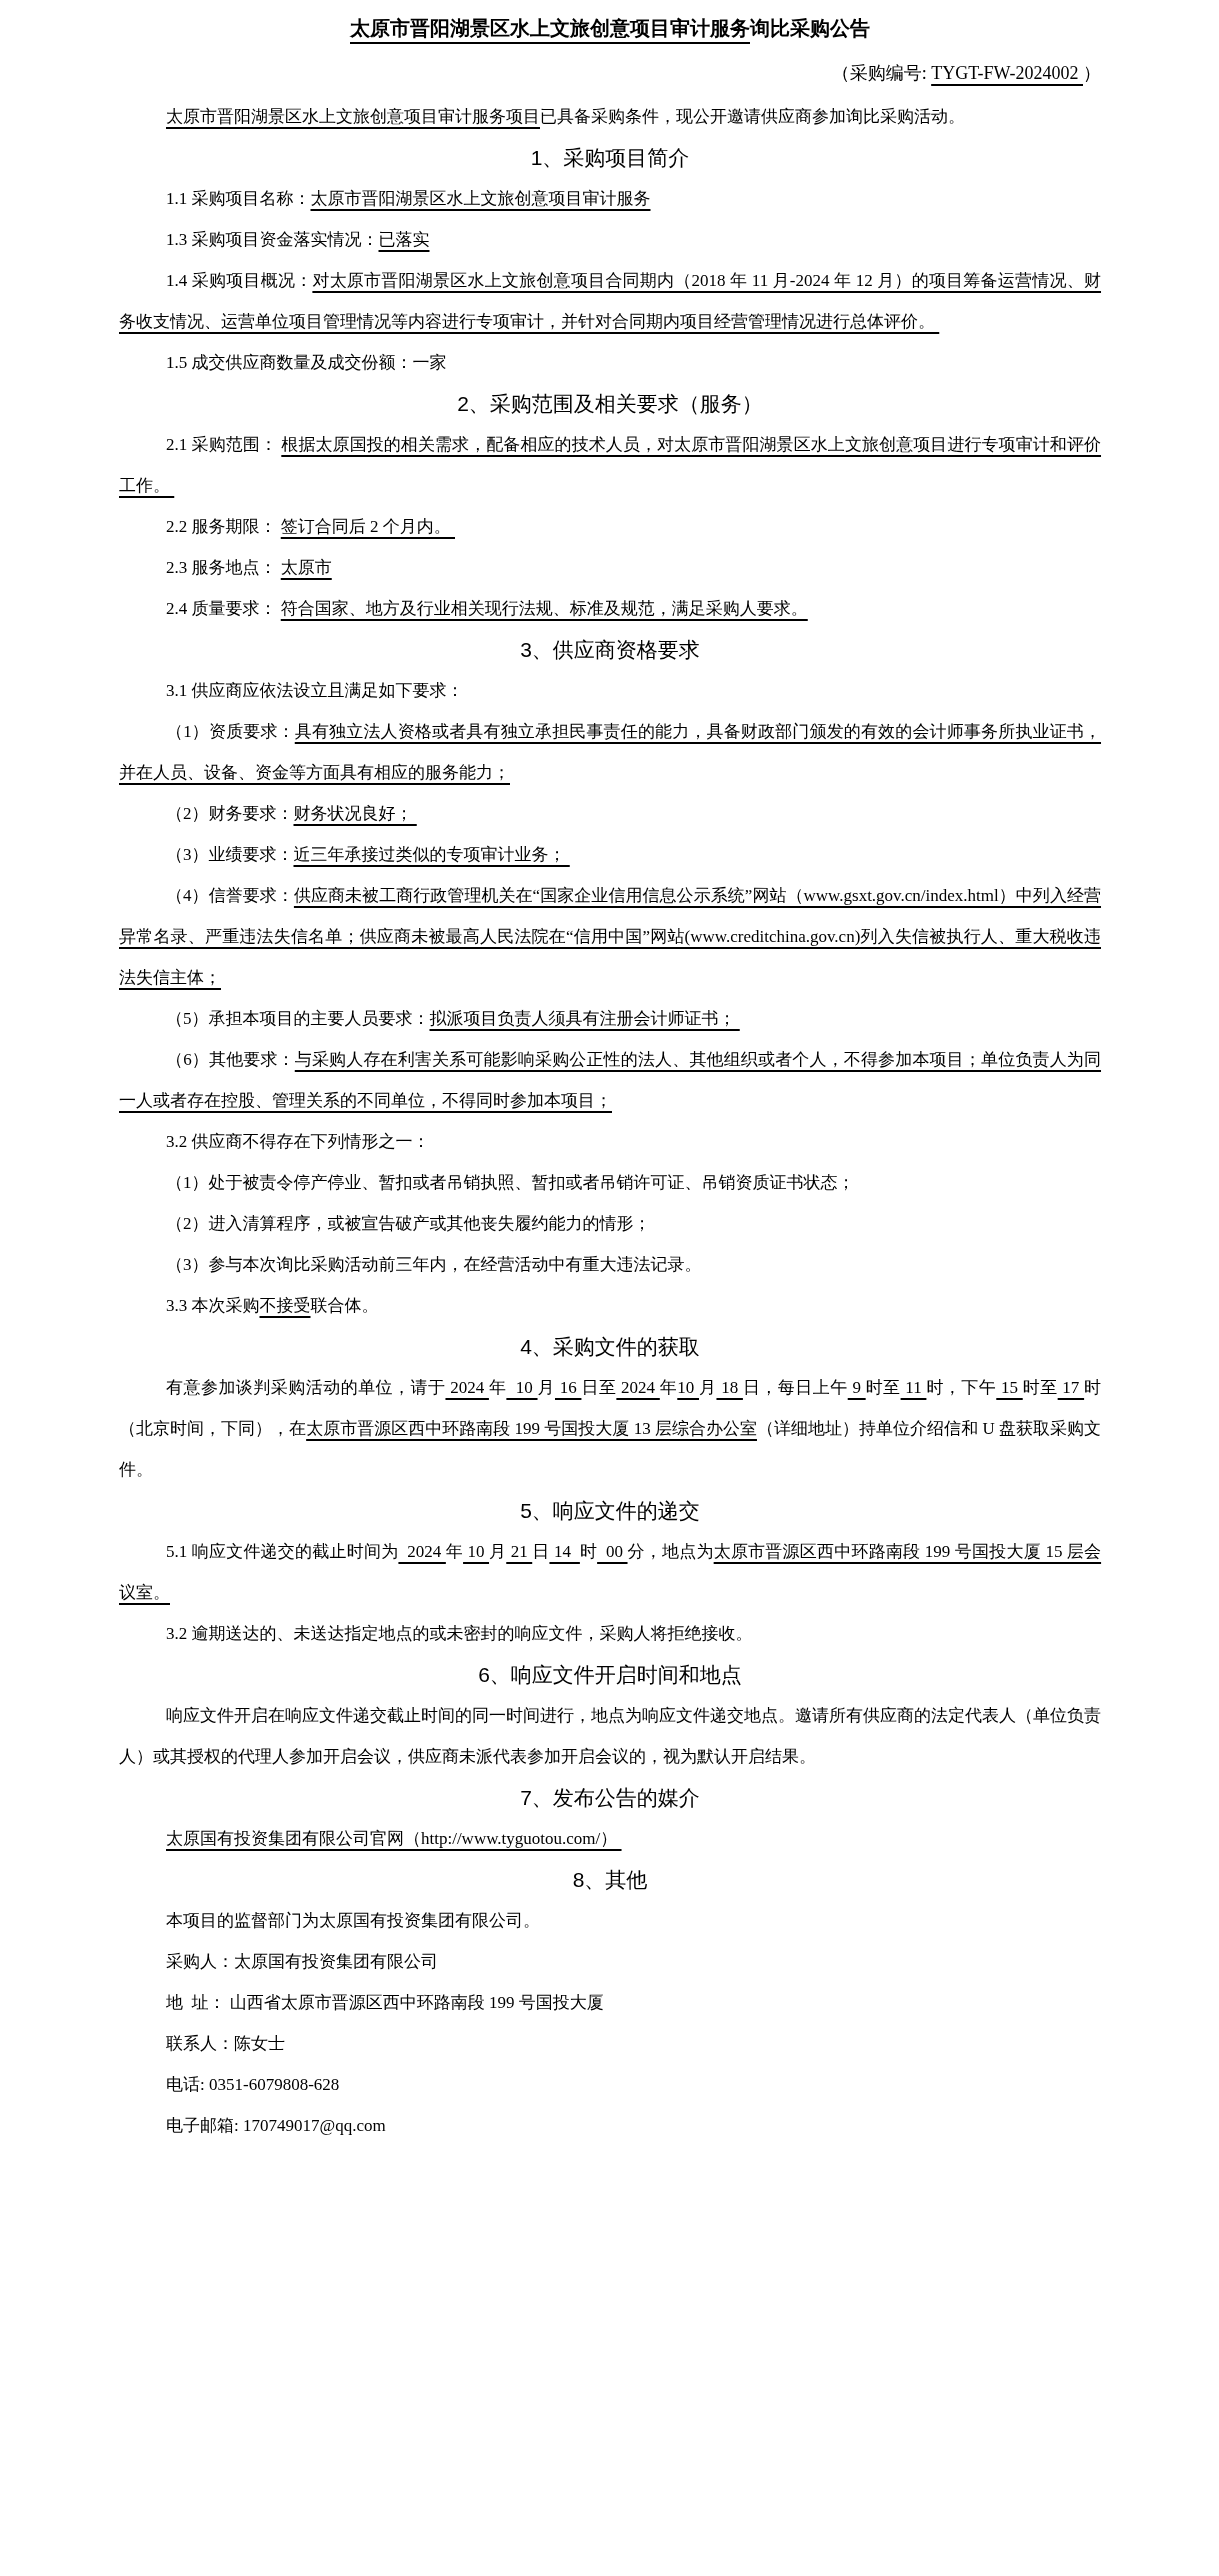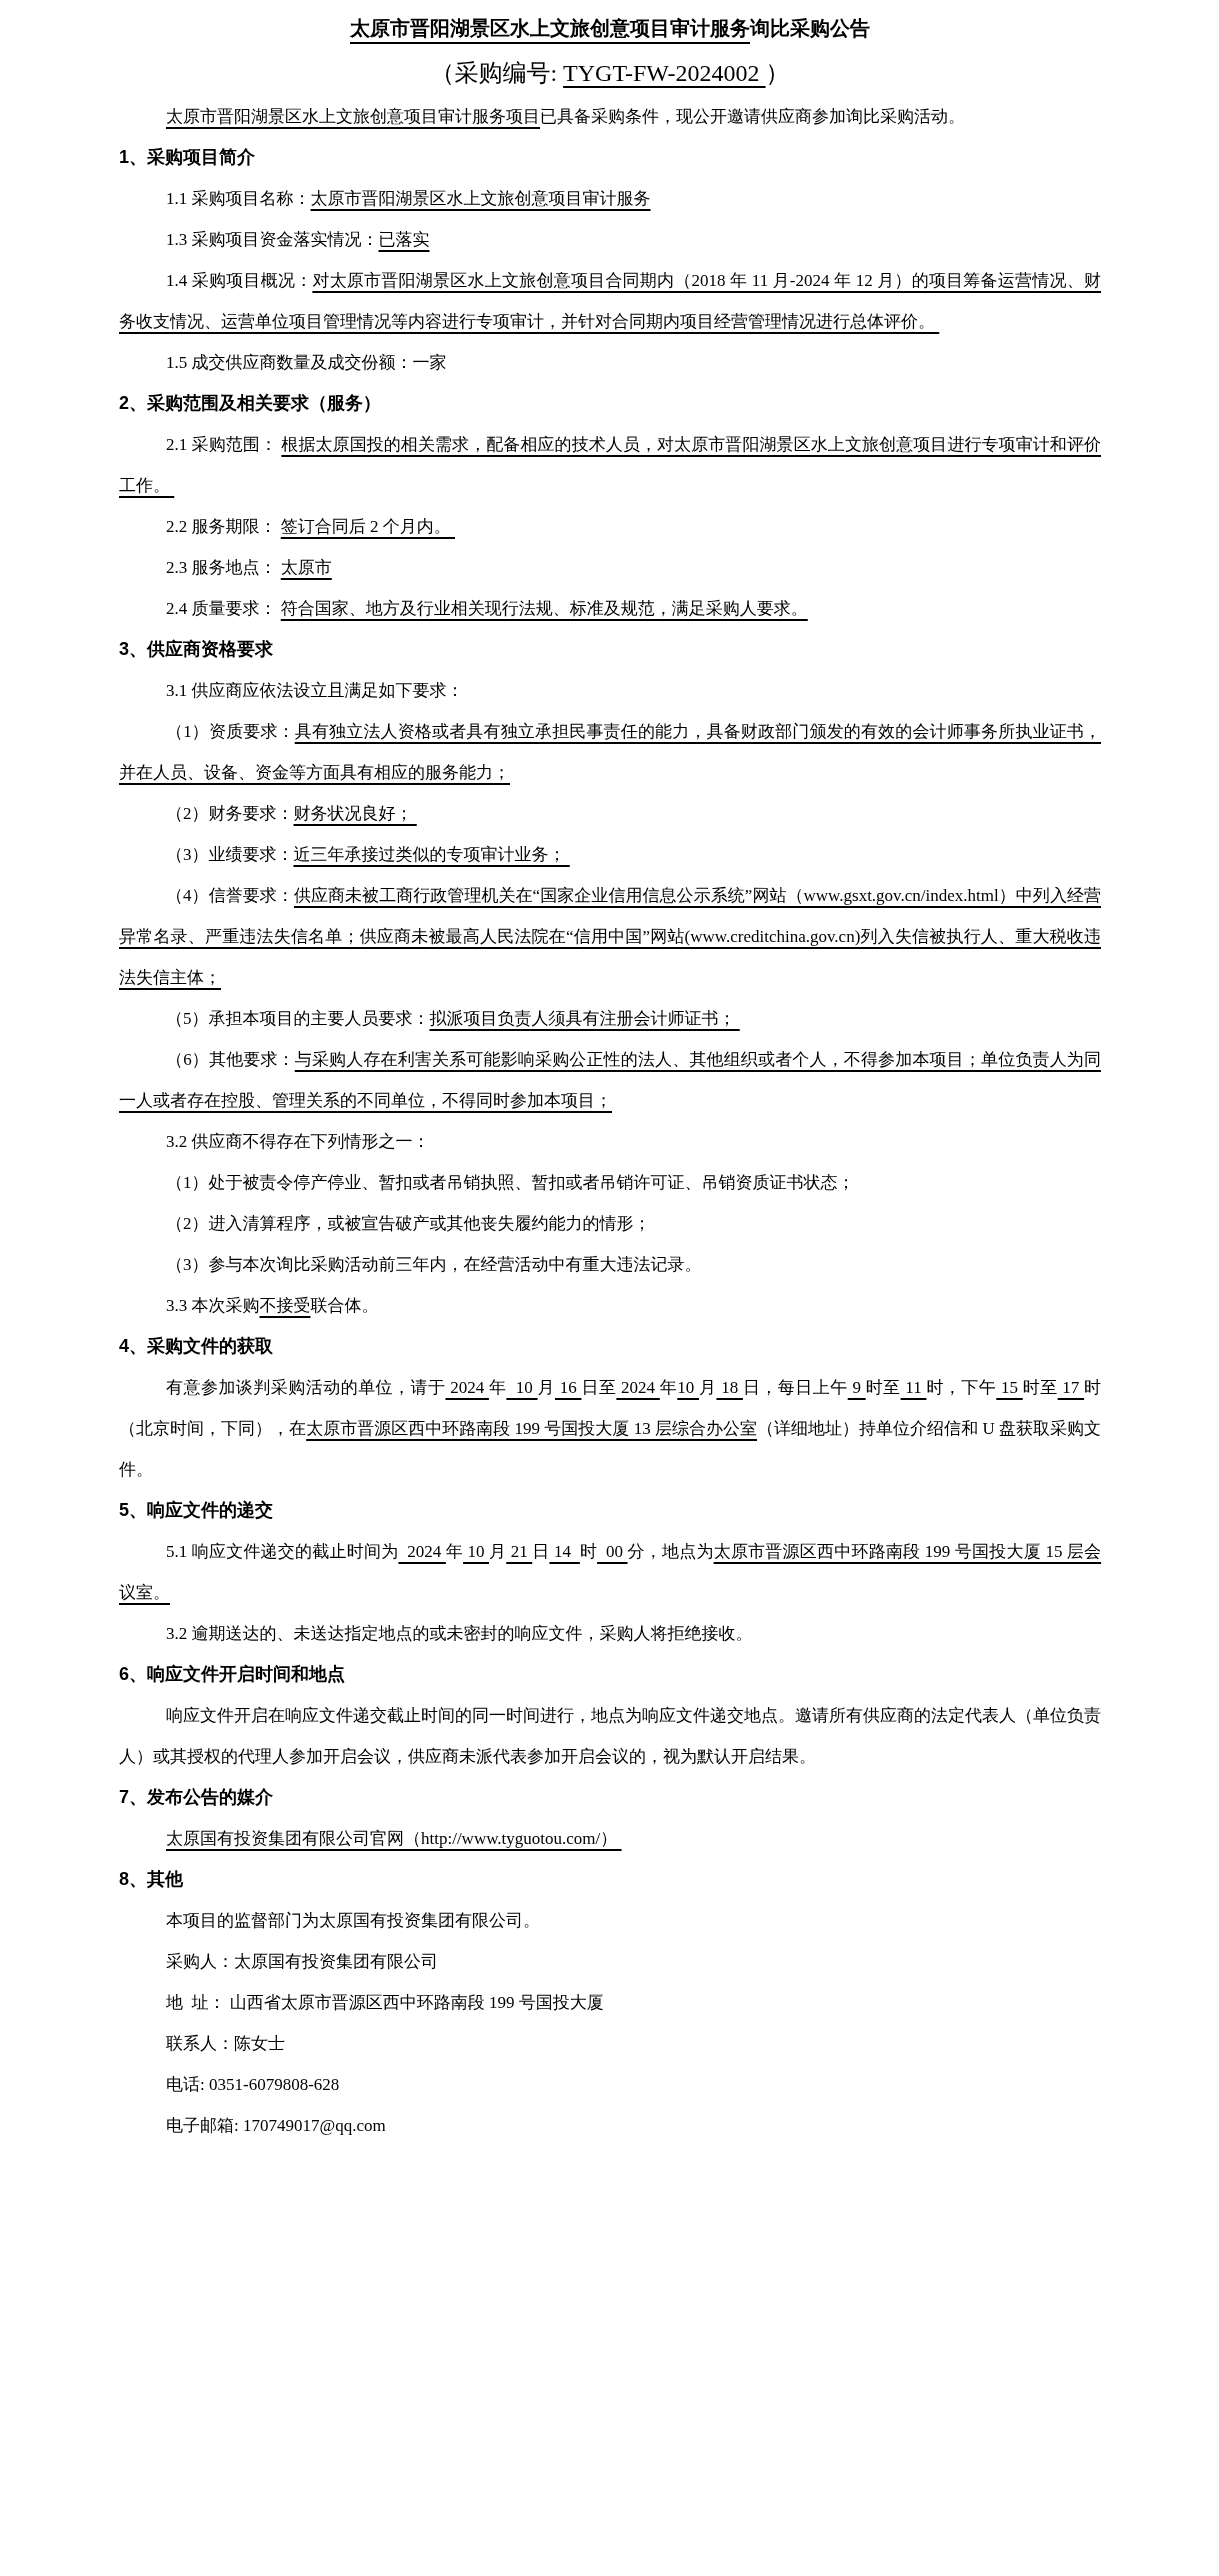--- a/index.html
+++ b/index.html
@@ -16,36 +16,36 @@
     font-size: 17px;
   }
   .doc-title {
     text-align: center;
     font-weight: bold;
     font-size: 20px;
     line-height: 45px;
     font-family: "Liberation Serif", "DejaVu Serif", serif;
   }
   .doc-subtitle {
-    text-align: center;
-    font-size: 24px;
+    text-align: right;
+    font-size: 18px;
     line-height: 45px;
   }
   .para {
     line-height: 41px;
     text-align: justify;
     text-indent: 47px;
   }
   .heading {
     font-family: "Liberation Sans", "DejaVu Sans", sans-serif;
-    font-weight: bold;
-    font-size: 18px;
+    font-weight: normal;
+    font-size: 21px;
     line-height: 41px;
     text-indent: 0;
-    text-align: left;
+    text-align: center;
   }
   .page span { white-space: pre-wrap; }
   .u {
     text-decoration: underline;
     text-decoration-thickness: 1.5px;
     text-underline-offset: 5.4px;
   }
   .doc-title .u { text-underline-offset: 7px; }
 </style>
 </head>

